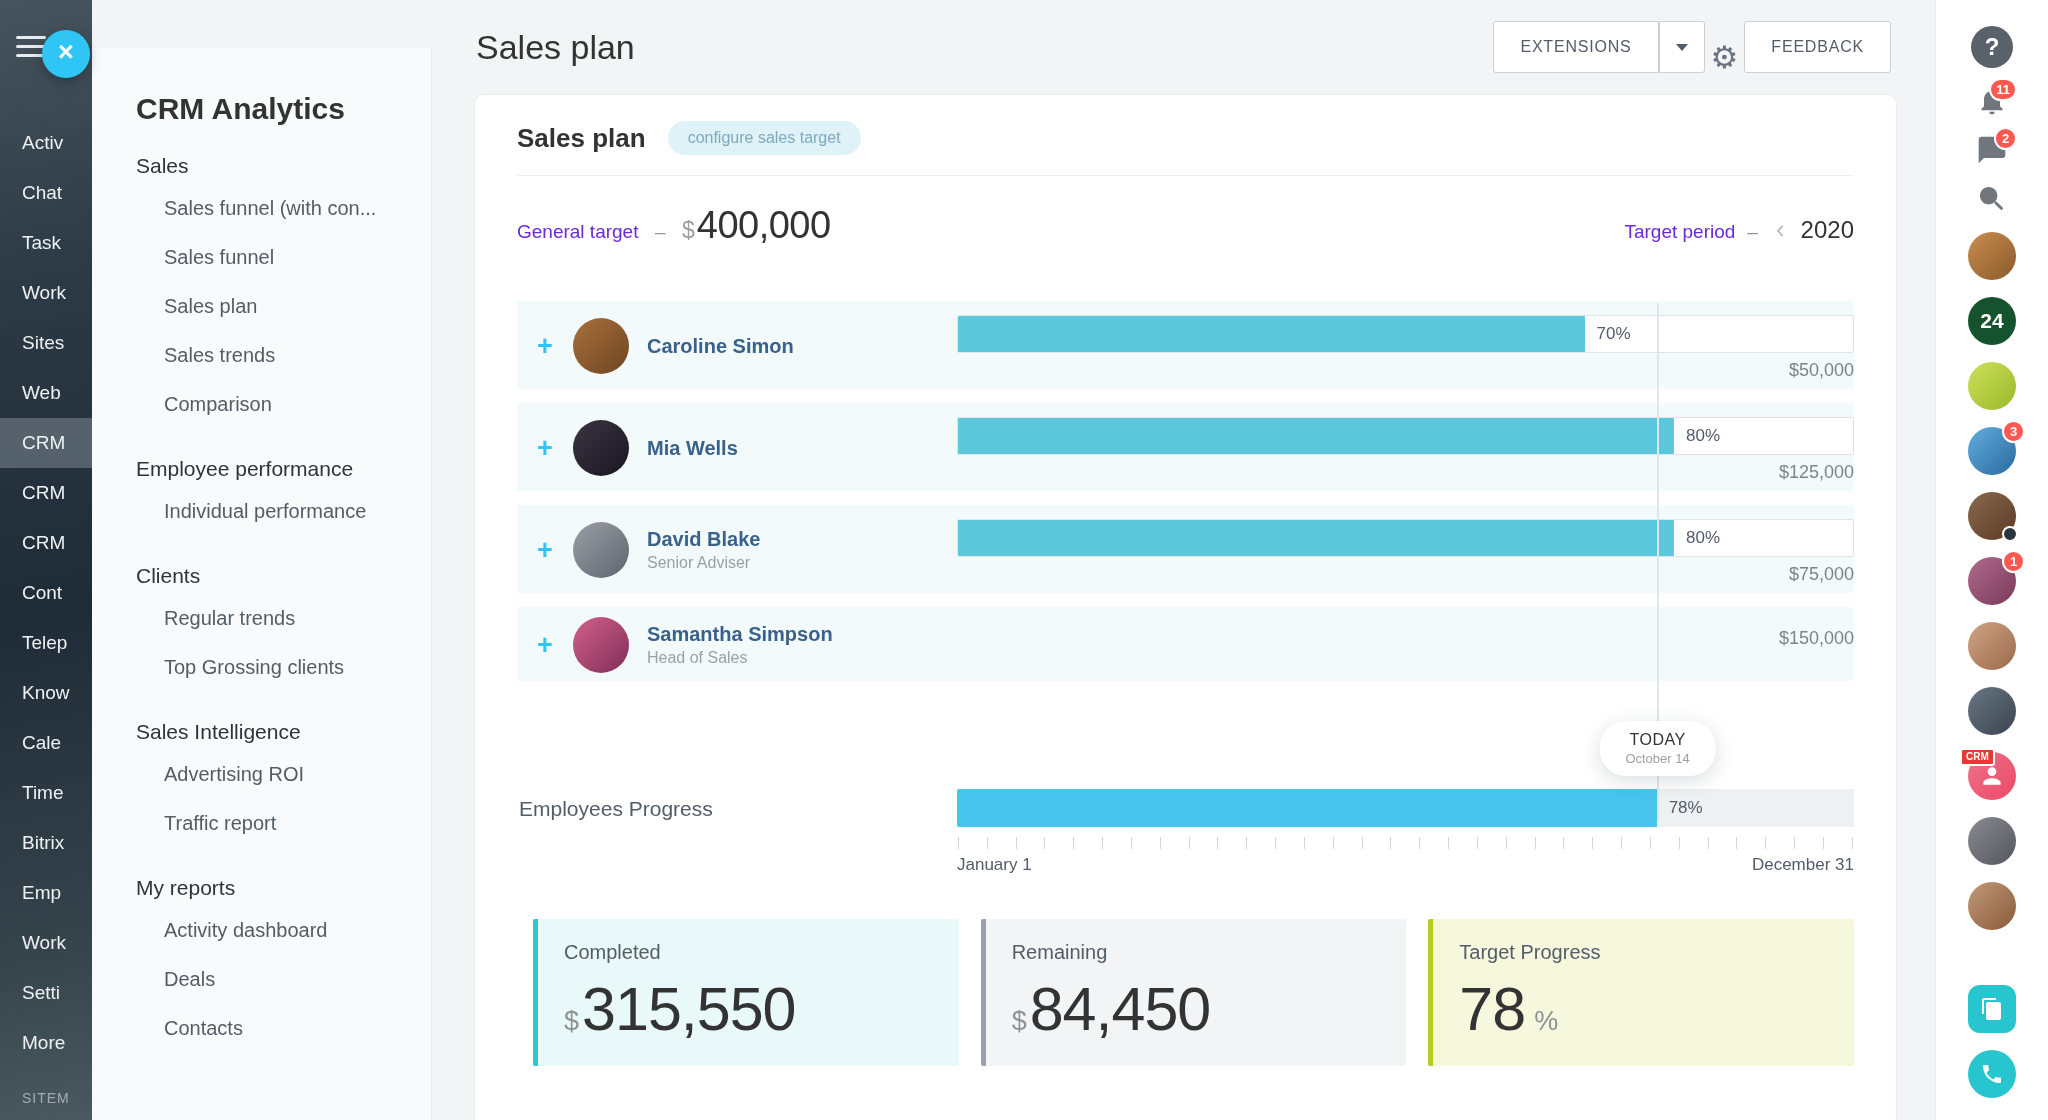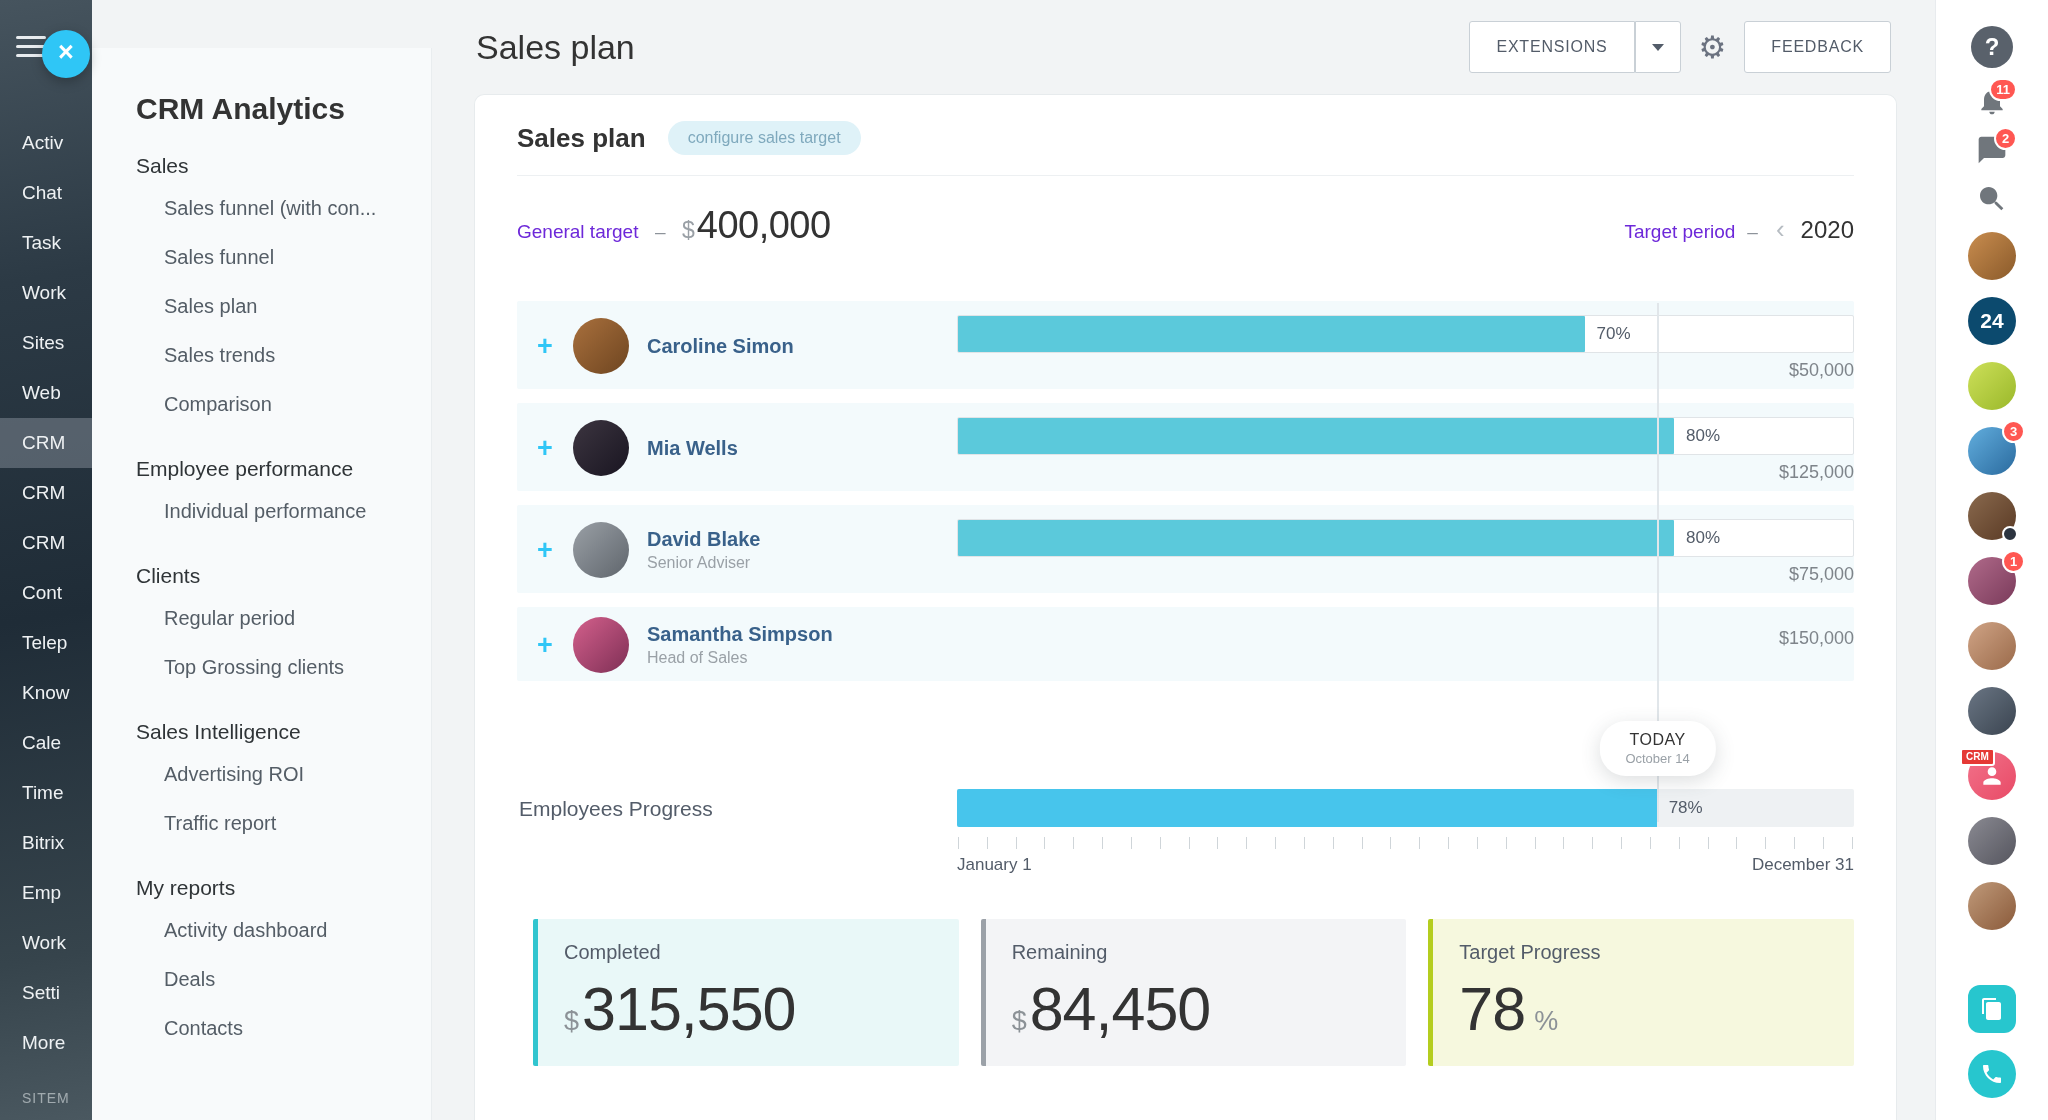--- a/index.html
+++ b/index.html
@@ -32,21 +32,21 @@
   
   .sidebar { width:340px; flex:none; background:#f8fafb; border-right:1px solid #e9edef; padding:44px 18px 0 44px; overflow:hidden;margin-top:48px; }
   .sidebar h1 { font-size:30px; font-weight:bold; color:#333; margin:0 0 12px; }
   .sb-label { font-size:21px; color:#2f3437; margin:28px 0 6px; cursor:pointer; }
   .sb-item { font-size:20px; color:#545d66; padding:13px 0 13px 28px; cursor:pointer; white-space:nowrap; overflow:hidden; }
 
   
   .main { flex:1; display:flex; flex-direction:column; min-width:0; }
   .topbar { height:94px; flex:none; display:flex; align-items:center; padding:0 44px; }
   .topbar h2 { font-size:34px; font-weight:500; color:#333; margin:0; }
-  .topbar-actions { margin-left:auto; display:flex; align-items:center; gap:16px;padding-left:36px; }
+  .topbar-actions { margin-left:auto; display:flex; align-items:flex-end; gap:4px;padding-left:36px; }
   .btn { height:52px; padding:0 26px; background:#fff; border:1px solid #c9d0d6; border-radius:3px; font-size:16px; letter-spacing:.8px; color:#535c69; cursor:pointer; font-family:inherit; }
   .btn-group { display:flex; }
   .btn-group .btn:first-child { border-radius:3px 0 0 3px; }
   .btn-caret { width:46px; padding:0; border-left:none; border-radius:0 3px 3px 0; display:flex; align-items:center; justify-content:center; background:#fff; border:1px solid #c9d0d6; cursor:pointer; }
   .caret { width:0; height:0; border-left:6px solid transparent; border-right:6px solid transparent; border-top:7px solid #535c69; }
   .icon-btn { background:none; border:none; cursor:pointer; padding:0 2px; }
   .gear { font-size:31px; color:#6b7280; line-height:1; }
 
   .card { flex:1; background:#fff; border:1px solid #e7ebed; border-bottom:none; border-radius:10px 10px 0 0; margin:0 38px 0 42px; padding:26px 42px 0; display:flex; flex-direction:column; min-height:0; }
   .card-head { display:flex; align-items:center; gap:22px; padding-bottom:20px; border-bottom:1px solid #edf0f2; }
@@ -166,21 +166,21 @@
           <div class="sb-item">Sales plan</div>
           <div class="sb-item">Sales trends</div>
           <div class="sb-item">Comparison</div>
         </div>
         <div class="sb-section">
           <div class="sb-label">Employee performance</div>
           <div class="sb-item">Individual performance</div>
         </div>
         <div class="sb-section">
           <div class="sb-label">Clients</div>
-          <div class="sb-item">Regular period</div>
+          <div class="sb-item">Regular trends</div>
           <div class="sb-item">Top Grossing clients</div>
         </div>
         <div class="sb-section">
           <div class="sb-label">Sales Intelligence</div>
           <div class="sb-item">Advertising ROI</div>
           <div class="sb-item">Traffic report</div>
         </div>
         <div class="sb-section">
           <div class="sb-label">My reports</div>
           <div class="sb-item">Activity dashboard</div>
@@ -387,21 +387,21 @@
           <path d="M20 2H4c-1.1 0-2 .9-2 2v18l4-4h14c1.1 0 2-.9 2-2V4c0-1.1-.9-2-2-2z"></path>
         </svg>
         <span class="rr-badge">2</span>
       </div>
       <div class="rr-item rr-search">
         <svg viewBox="0 0 24 24">
           <path d="M15.5 14h-.8l-.3-.3c1-1.1 1.6-2.6 1.6-4.2C16 5.9 13.1 3 9.5 3S3 5.9 3 9.5 5.9 16 9.5 16c1.6 0 3.1-.6 4.2-1.6l.3.3v.8l5 5 1.5-1.5-5-5z"></path>
         </svg>
       </div>
       <div class="rr-item rr-avatar" style="background: linear-gradient(135deg, rgb(201, 141, 79), rgb(138, 90, 42));"></div>
-      <div class="rr-item rr-logo" style="background: #0c4a6e;">24</div>
+      <div class="rr-item rr-logo" style="background: #14532d;">24</div>
       <div class="rr-item rr-avatar" style="background: linear-gradient(135deg, rgb(205, 224, 90), rgb(154, 184, 42));"></div>
       <div class="rr-item rr-avatar" style="background: linear-gradient(135deg, rgb(98, 174, 222), rgb(42, 106, 158));">
         <span class="rr-badge">3</span>
       </div>
       <div class="rr-item rr-avatar" style="background: linear-gradient(135deg, rgb(138, 106, 78), rgb(90, 58, 36));">
         <span class="rr-dot"></span>
       </div>
       <div class="rr-item rr-avatar" style="background: linear-gradient(135deg, rgb(176, 106, 138), rgb(122, 58, 90));">
         <span class="rr-badge">1</span>
       </div>

